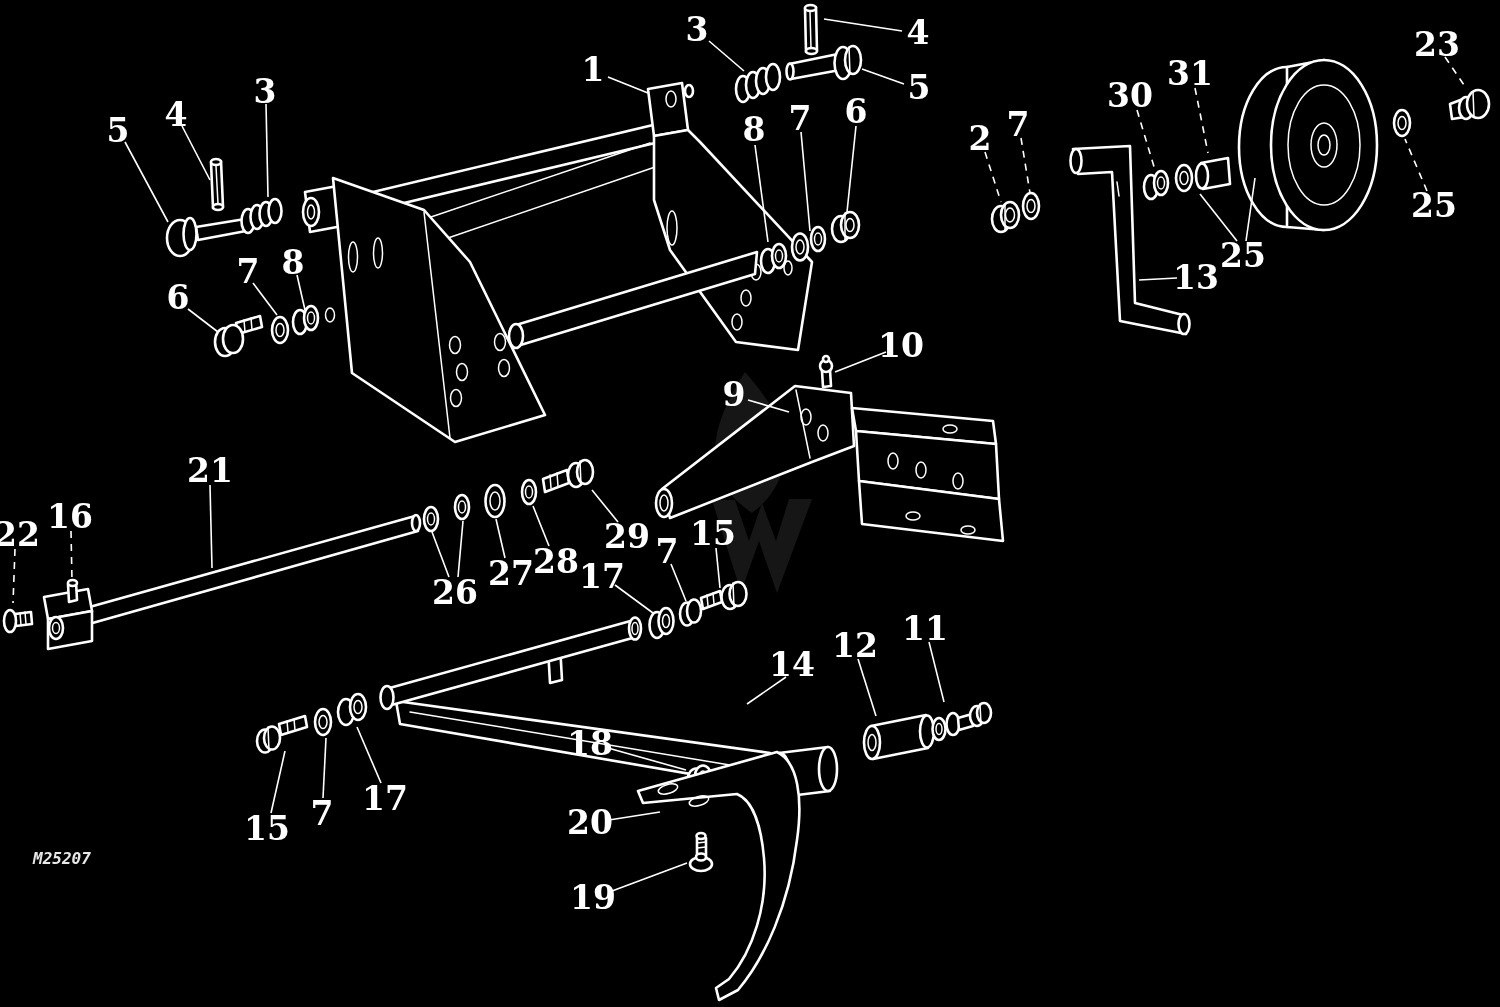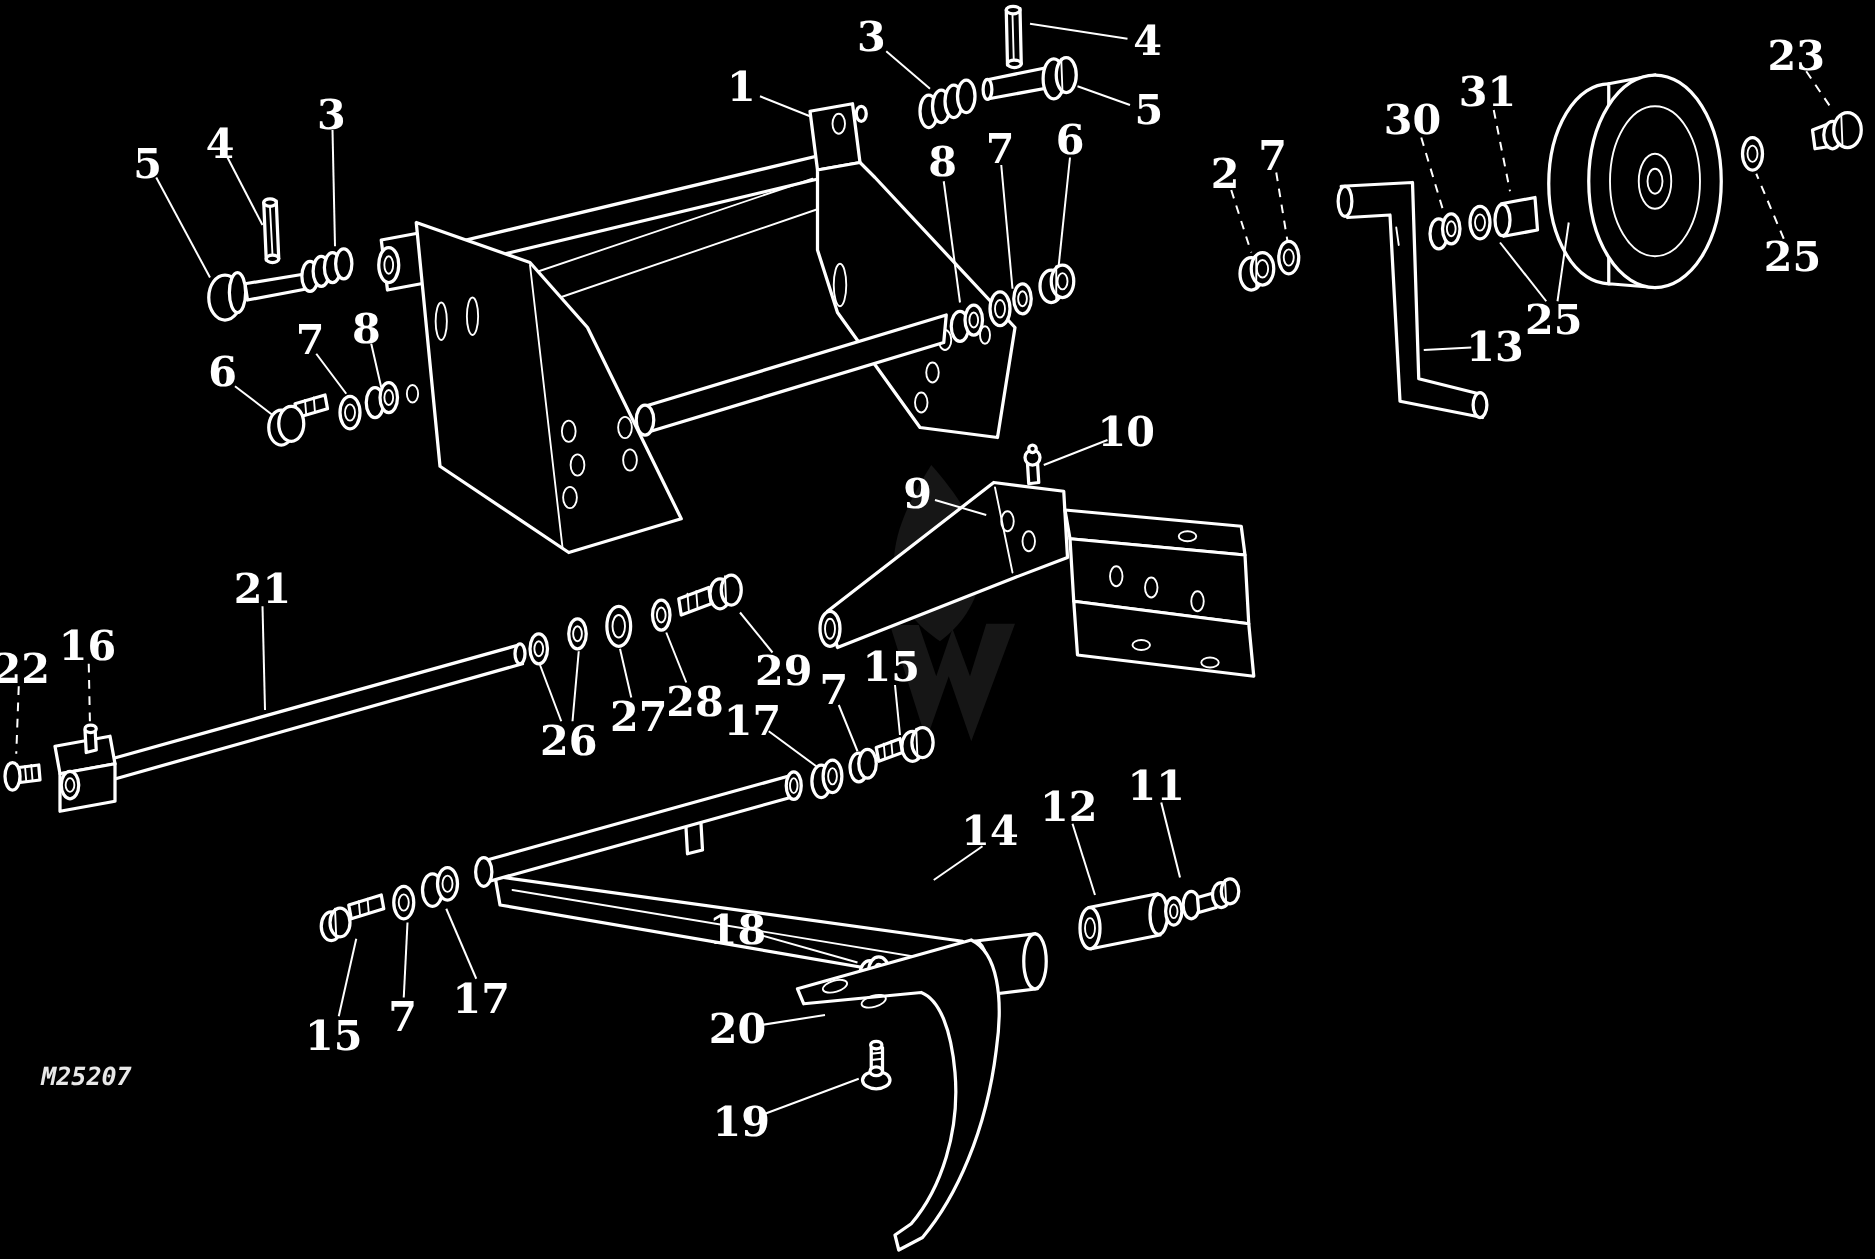--- a/index.html
+++ b/index.html
@@ -8,21 +8,21 @@
   .stage svg{position:absolute;left:0;top:0;}
   .fb{stroke:#fff;stroke-width:2.6;fill:#000;stroke-linejoin:round;}
   .th{stroke:#fff;stroke-width:1.5;fill:none;stroke-linecap:round;}
   .leader{stroke:#fff;stroke-width:1.6;fill:none;}
   .leader.dashed{stroke-dasharray:7 6;}
   .callout-num{fill:#fff;font-family:"DejaVu Serif","Liberation Serif",serif;
                font-weight:bold;font-size:33px;text-anchor:middle;}
   .wm{fill:#161616;}
   .figure-code{position:absolute;left:33px;top:849px;color:#e8e8e8;
                font-family:"DejaVu Sans Mono","Liberation Mono",monospace;
-               font-style:italic;font-weight:bold;font-size:20px;letter-spacing:0px;}
+               font-style:italic;font-weight:bold;font-size:16px;letter-spacing:0px;}
 </style>
 </head>
 <body>
 
 <div class="stage">
   <svg width="1500" height="1007" viewBox="0 0 1500 1007">
 
     <g>
       <path class="wm" d="M745,372 C727,401 711,432 716,463 C720,487 735,501 752,513
                            C768,501 782,483 785,458 C788,428 768,398 745,372 Z"></path>

